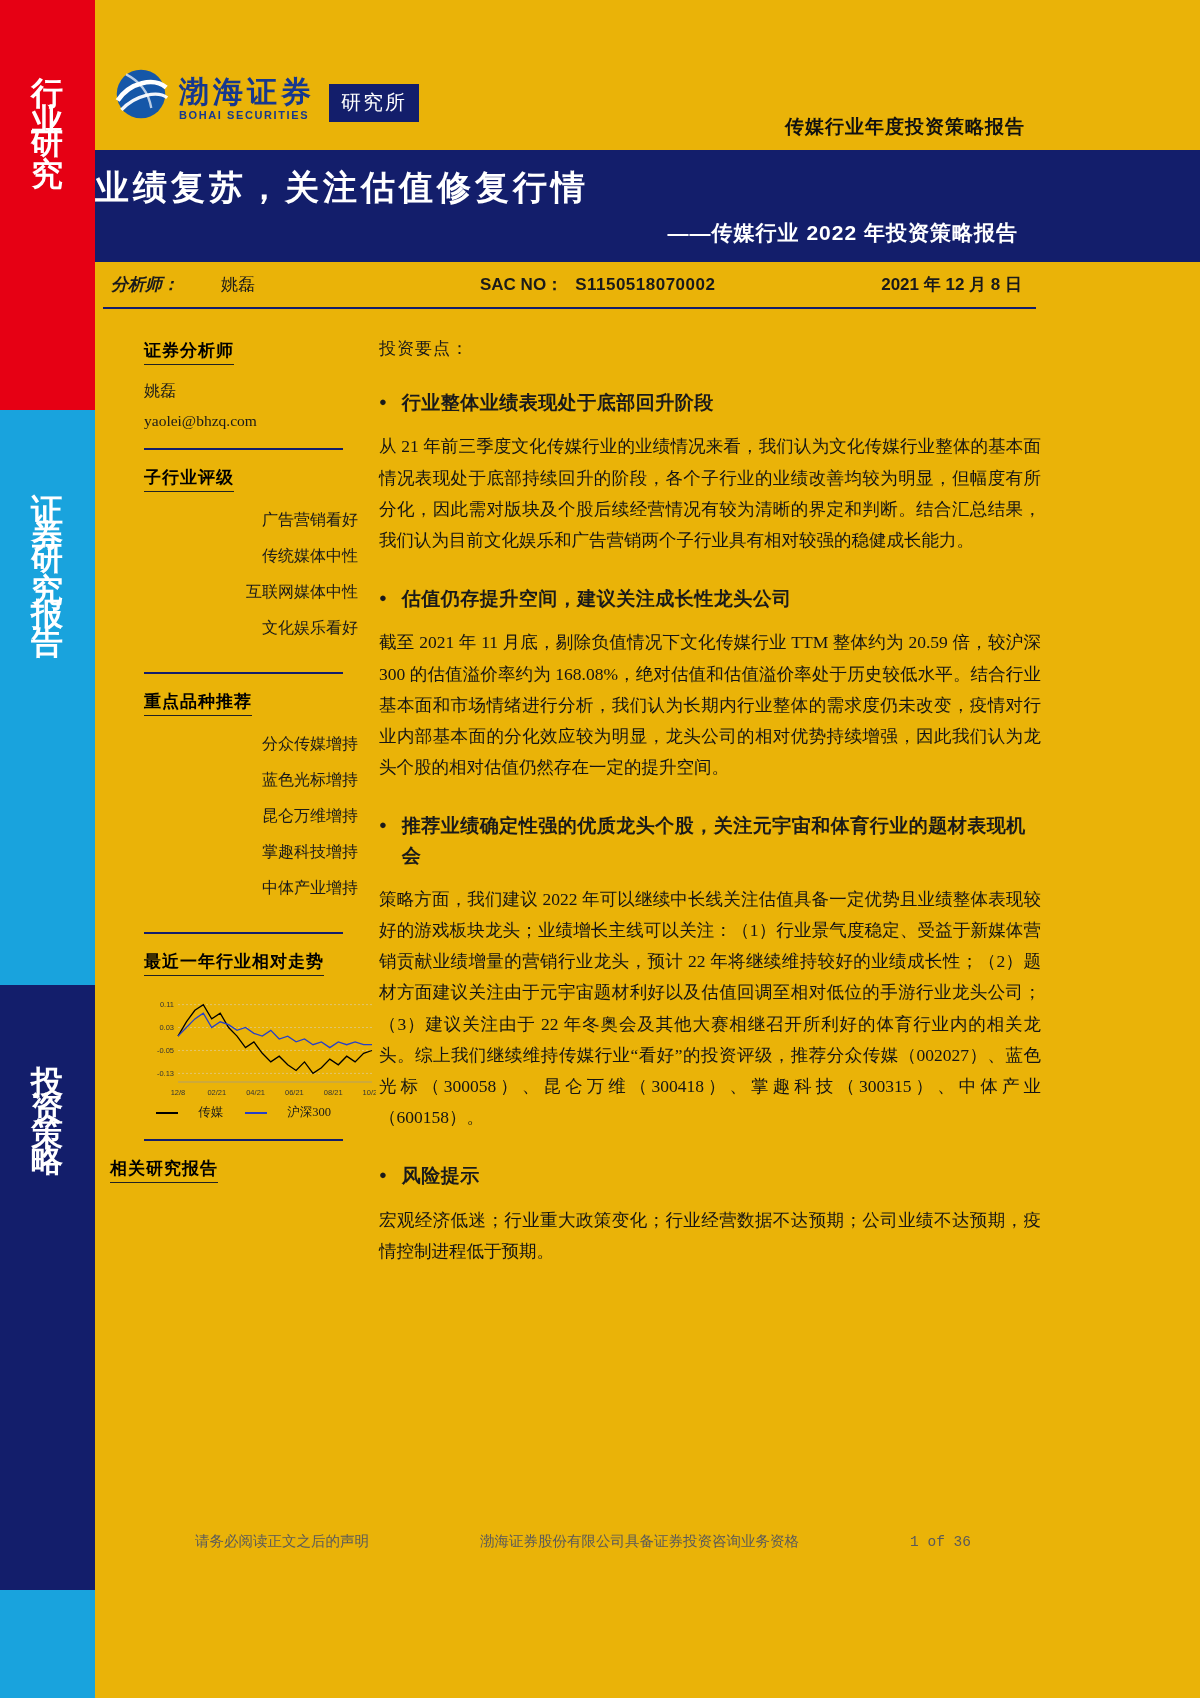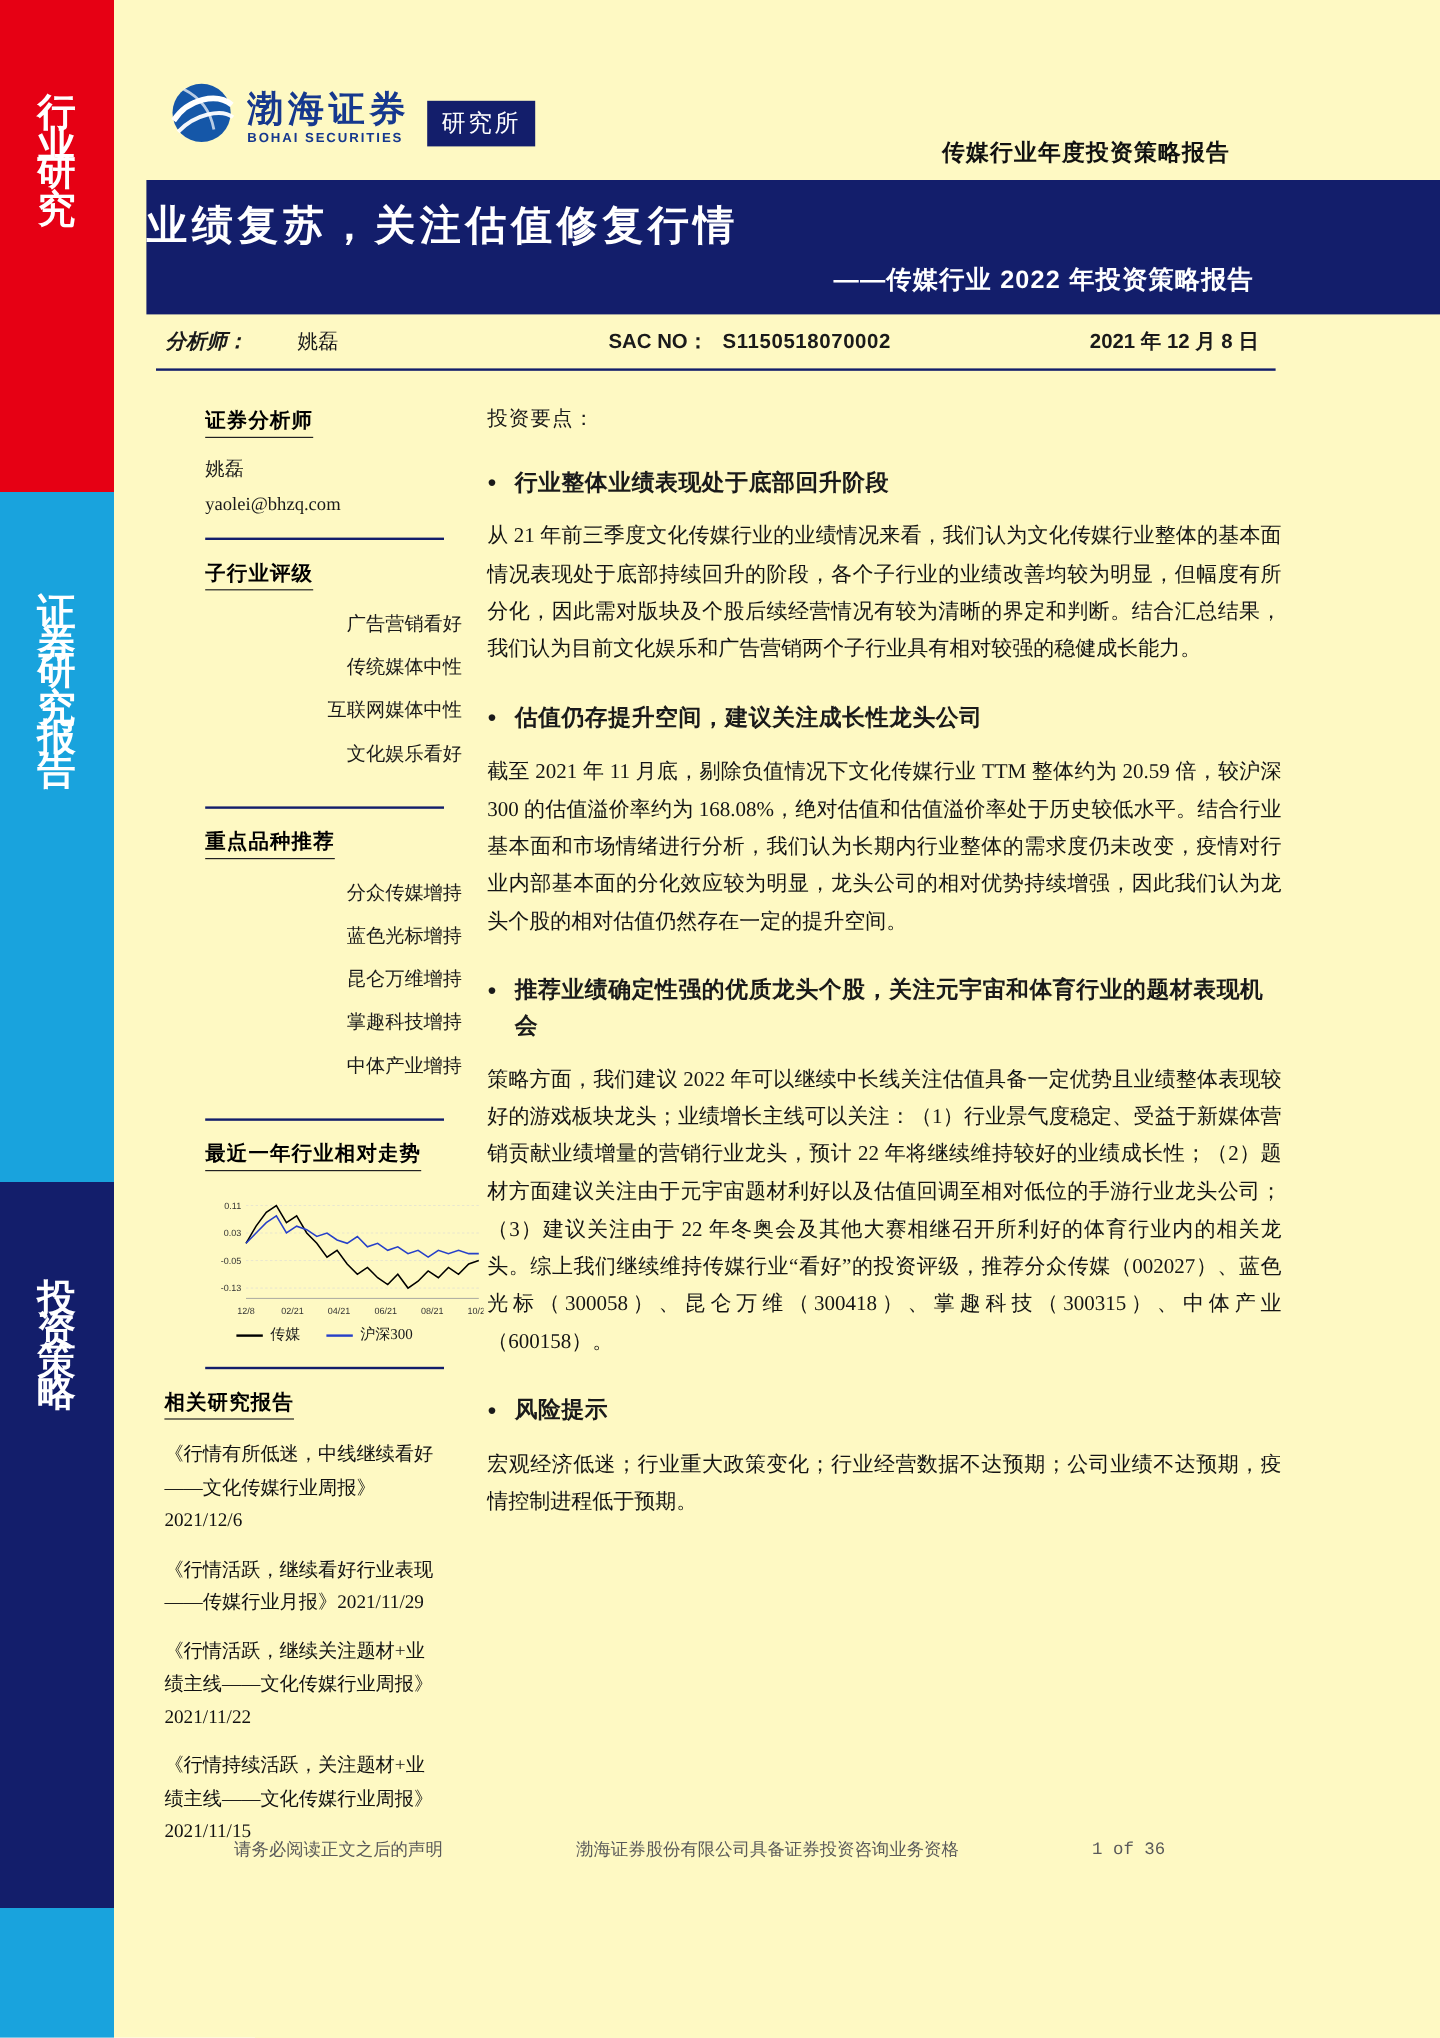--- a/index.html
+++ b/index.html
@@ -22,21 +22,21 @@
   .vtext {
     writing-mode: vertical-rl; text-orientation: upright;
     color: #fff; font-weight: bold; font-size: 32px; letter-spacing: 26px;
     font-family: "Liberation Sans", sans-serif;
   }
   .band-red .vtext   { padding-top: 52px; }
   .band-cyan1 .vtext { padding-top: 58px; }
   .band-navy .vtext  { padding-top: 55px; }
 
   
-  .main { position: absolute; left: 95px; top: 0; width: 1105px; height: 1698px; background: #fef9c3; padding-left: 27px; }
+  .main { position: absolute; left: 95px; top: 0; width: 1105px; height: 1698px; background: #eab308; }
 
   
   .header { position: relative; height: 150px; }
   .logo-wrap { position: absolute; left: 18px; top: 66px; display: flex; align-items: flex-end; gap: 10px; }
   .logo-icon svg { display: block; }
   .logo-txt { display: flex; flex-direction: column; line-height: 1.05; }
   .logo-cn { font-size: 30px; font-weight: bold; color: #16388e; letter-spacing: 4px; }
   .logo-en { font-size: 11px; font-weight: bold; color: #16388e; letter-spacing: 1.6px; margin-top: 3px; }
   .logo-dept { background: #131e6b; color: #fff; font-size: 20px; padding: 5px 12px 6px; margin-left: 4px; letter-spacing: 2px; }
   .top-right-label { position: absolute; right: 175px; bottom: 10px; font-size: 19px; font-weight: bold; color: #111; letter-spacing: 1px; }
@@ -75,21 +75,21 @@
   .pair-row { display: flex; justify-content: flex-end; width: 218px; font-size: 16px; margin-bottom: 15px; font-family: "Liberation Serif", serif; }
   .pair-row .val { padding-right: 4px; }
 
   .chart-box { margin-top: 14px; }
   .chart-box svg { display: block; }
   .ytick { font-size: 7.5px; fill: #333; text-anchor: end; font-family: "Liberation Sans", sans-serif; }
   .xtick { font-size: 7.5px; fill: #333; text-anchor: middle; font-family: "Liberation Sans", sans-serif; }
   .grid { stroke: #d9d9d9; stroke-width: 0.5; stroke-dasharray: 2 2; }
   .axis { stroke: #999; stroke-width: 0.7; }
   .chart-legend { display: flex; justify-content: center; gap: 22px; font-size: 12.5px; margin-top: 2px; font-family: "Liberation Serif", serif; }
-  .legend-item { display: flex; align-items: center; gap: 6px; }
+  .legend-item { display: flex; align-items: center; gap: 20px; }
   .legend-line { display: inline-block; width: 22px; height: 2px; background: #000; }
 
   .report-list { margin-top: 16px; }
   .report-item { font-size: 16px; line-height: 1.72; margin-bottom: 13px; font-family: "Liberation Serif", serif; color: #111; }
 
   
   .points-heading { font-size: 17px; font-weight: normal; letter-spacing: 1px; margin-top: 14px; }
   .bullet-head { display: flex; gap: 15px; margin: 28px 0 14px; }
   .bullet-dot { font-size: 13px; line-height: 1; padding-top: 7px; flex: none; }
   .bullet-title { font-size: 19px; font-weight: bold; line-height: 1.55; letter-spacing: 0.5px; }
@@ -241,26 +241,20 @@
             <span class="legend-item">
               <span class="legend-line" style="background: rgb(39, 64, 200);"></span>
               <span>沪深300</span>
             </span>
           </div>
         </div>
       </div>
 
       <div class="lsec">
         <span class="lsec-title">相关研究报告</span>
-        <div class="report-list">
-          <div class="report-item">《行情有所低迷，中线继续看好——文化传媒行业周报》2021/12/6</div>
-          <div class="report-item">《行情活跃，继续看好行业表现——传媒行业月报》2021/11/29</div>
-          <div class="report-item">《行情活跃，继续关注题材+业绩主线——文化传媒行业周报》2021/11/22</div>
-          <div class="report-item">《行情持续活跃，关注题材+业绩主线——文化传媒行业周报》2021/11/15</div>
-        </div>
       </div>
 
     </div>
 
     <div class="right-col">
       <div class="points-heading">投资要点：</div>
 
       <div class="bullet-head">
         <span class="bullet-dot">●</span>
         <span class="bullet-title">行业整体业绩表现处于底部回升阶段</span>

